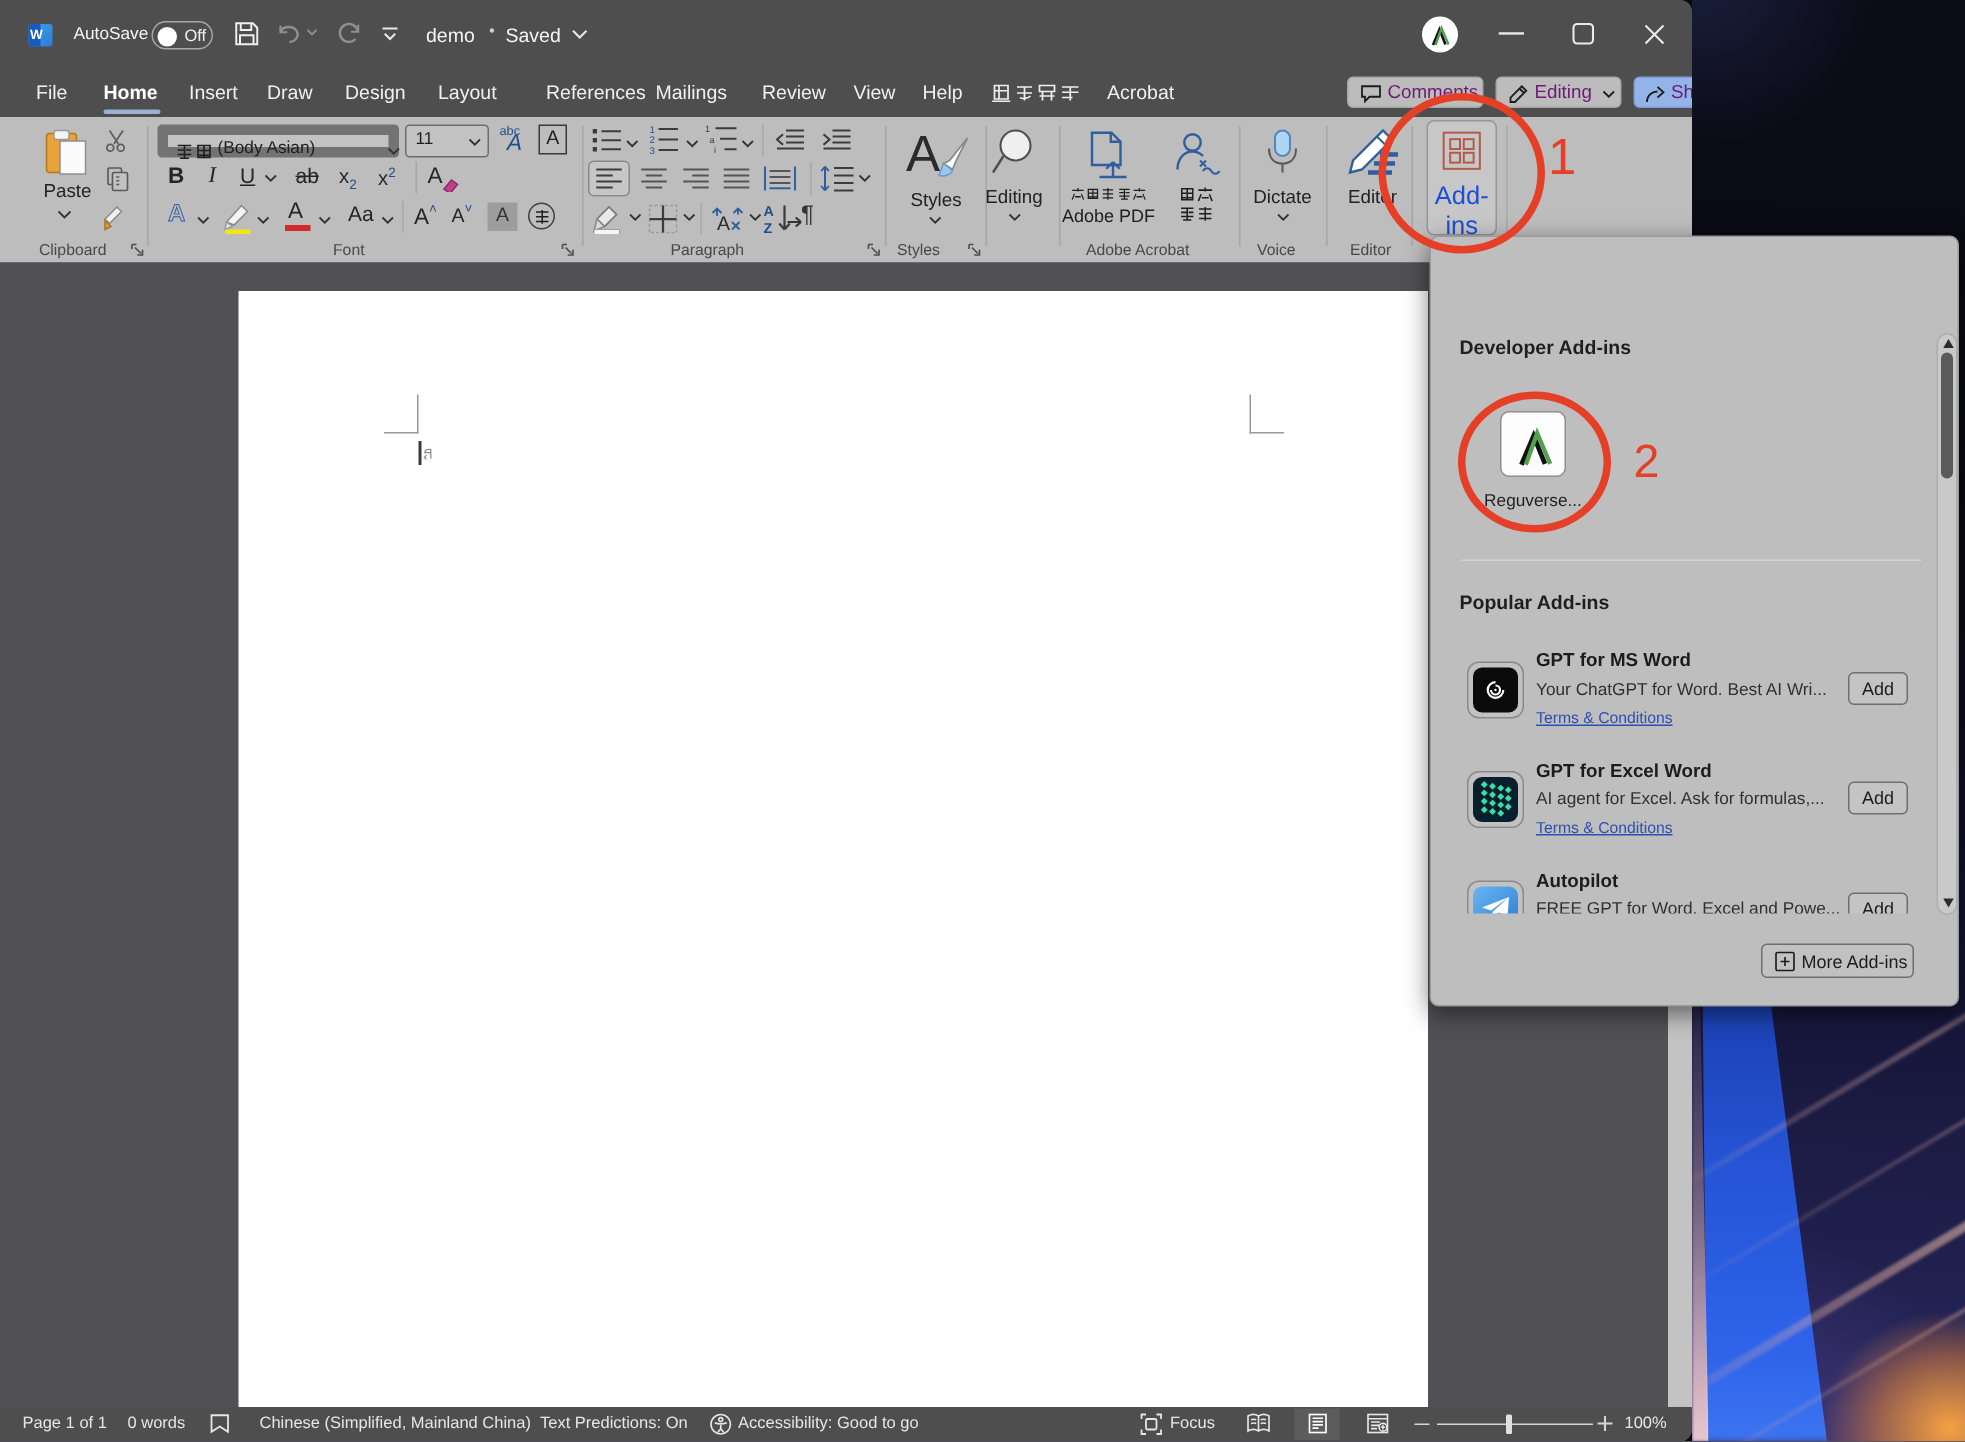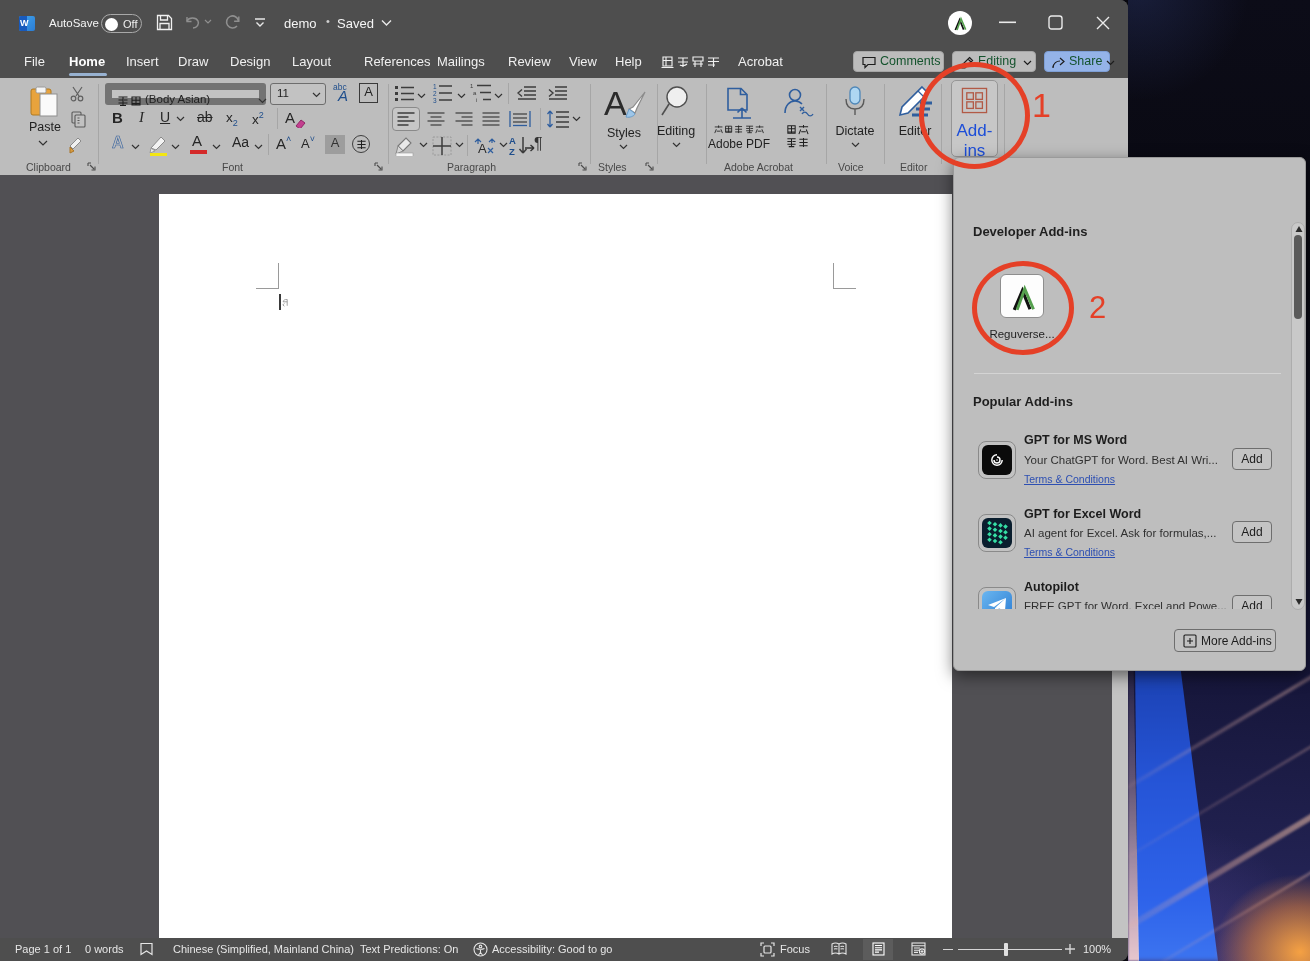--- a/index.html
+++ b/index.html
@@ -29,21 +29,21 @@
   #knob { position:absolute; left:3px; top:3px; width:13px; height:13px; border-radius:50%; background:#fff; }
   #toggle .off { position:absolute; left:21px; top:3px; font-size:11px; color:#f0f0f0; }
   #searchbox { position:absolute; left:461px; top:8px; width:302px; height:30px; background:#b3b3b3; border-radius:4px; }
   #searchbox span { position:absolute; left:43px; top:7px; font-size:13.5px; color:#2c2c2c; }
   #appcirc { position:absolute; left:948px; top:11px; width:24px; height:24px; border-radius:50%; background:#fff; }
   
   #menubar { position:absolute; left:0; top:45px; width:100%; height:33px; background:#4e4e4e; }
   .mi { position:absolute; top:9px; font-size:13px; color:#f0f0f0; }
   .mi.home { font-weight:bold; color:#fff; }
   #homeline { position:absolute; left:69px; top:28px; width:38px; height:3px; background:#98b2d1; border-radius:2px; }
-  .chrbtn { position:absolute; top:6px; height:21px; border-radius:4px; background:#bcbcbc; border:1px solid #a6a6a6; font-size:12.5px; color:#14532d; }
+  .chrbtn { position:absolute; top:6px; height:21px; border-radius:4px; background:#bcbcbc; border:1px solid #a6a6a6; font-size:12.5px; color:#701a75;margin-left:45px; }
 
   
   #ribbon { position:absolute; left:0; top:78px; width:100%; height:97px; background:#bdbdbd; }
   .rsep { position:absolute; top:6px; width:1px; height:80px; background:#a6a6a6; }
   .glabel { position:absolute; top:83px; font-size:10.5px; color:#484848; }
   .launch { position:absolute; top:84px; width:10px; height:10px; }
   .ric { position:absolute; color:#262626; }
   .blue { color:#2f5e9e; }
 
   

